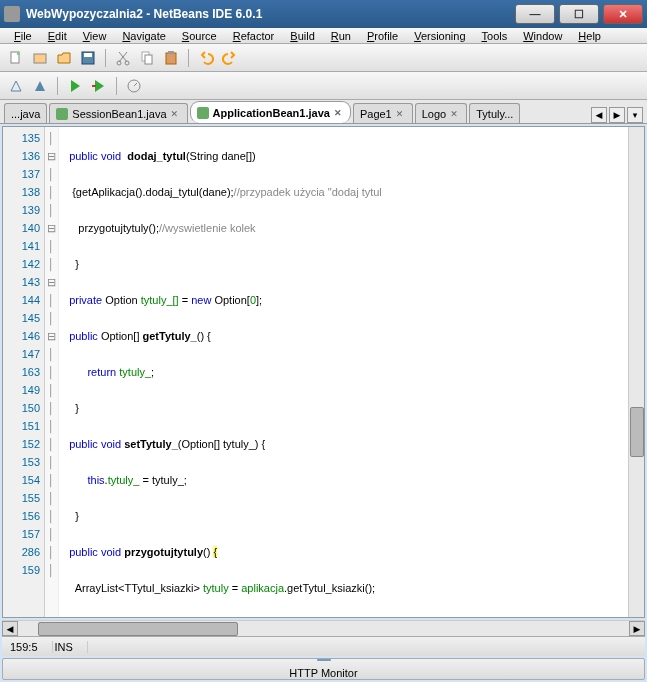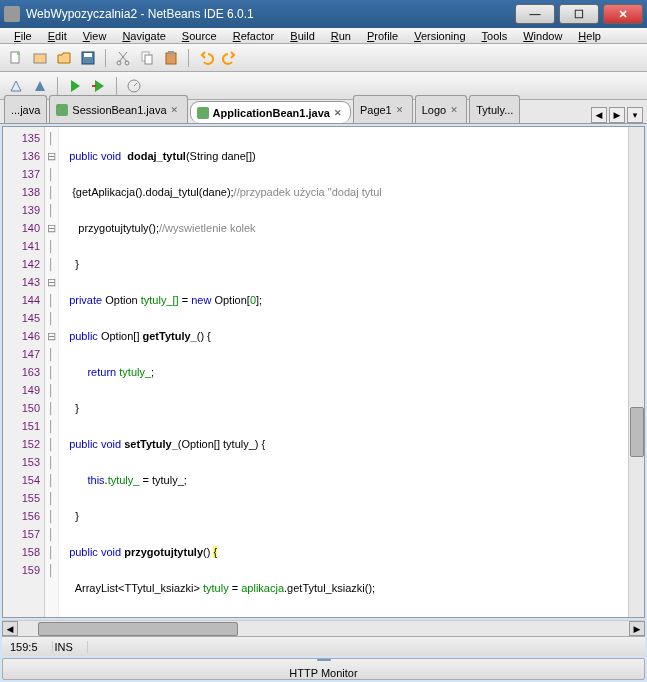--- a/index.html
+++ b/index.html
@@ -1,42 +1,42 @@
 <!DOCTYPE html>
 <html><head>
 <meta charset="utf-8">
 <style>
 * { margin: 0; padding: 0; box-sizing: border-box; font-family: Tahoma, sans-serif; font-size: 11px; }
 body { background: #d4e4f7; width: 647px; height: 682px; display: flex; flex-direction: column; }
 
 .titlebar { height: 28px; background: linear-gradient(#3a6ea5, #2a5a8a); display: flex; align-items: center; padding: 0 4px; color: white; }
 .titlebar .icon { width: 16px; height: 16px; background: #999; border-radius: 2px; margin-right: 6px; }
-.titlebar .title { flex: 1; font-size: 12px; }
+.titlebar .title { flex: 1; font-size: 12px; font-weight: bold; }
 .titlebar .wbtn { width: 40px; height: 20px; margin-left: 4px; border-radius: 3px; background: linear-gradient(#eee,#ccc); border: 1px solid #666; display: flex; align-items: center; justify-content: center; cursor: pointer; color: #333; font-weight: bold; }
 .titlebar .close { background: linear-gradient(#e77,#c33); color: white; }
 
 .menubar { height: 16px; background: linear-gradient(#f8f8f8,#e0e0e0); display: flex; align-items: center; padding: 0 6px; border-bottom: 1px solid #aaa; }
 .menubar .menu { padding: 2px 8px; cursor: pointer; }
 .menubar .menu u { text-decoration: underline; }
 
 .toolbar { height: 28px; background: linear-gradient(#f8f8f8,#e0e0e0); display: flex; align-items: center; padding: 0 6px; border-bottom: 1px solid #aaa; gap: 4px; }
 .toolbar .tbtn { width: 20px; height: 20px; border: 1px solid transparent; border-radius: 3px; display: flex; align-items: center; justify-content: center; cursor: pointer; }
 .toolbar .sep { width: 1px; height: 18px; background: #aaa; margin: 0 3px; }
 .toolbar svg { width: 16px; height: 16px; }
 
 .tabbar { height: 24px; background: #e8e8e8; display: flex; align-items: flex-end; padding: 0 4px; border-bottom: 1px solid #999; }
-.tab { height: 28px; background: #ddd; border: 1px solid #999; border-bottom: none; padding: 2px 6px; margin-right: 2px; display: flex; align-items: center; gap: 4px; border-radius: 3px 3px 0 0; cursor: pointer; }
+.tab { height: 20px; background: #ddd; border: 1px solid #999; border-bottom: none; padding: 2px 6px; margin-right: 2px; display: flex; align-items: center; gap: 4px; border-radius: 3px 3px 0 0; cursor: pointer; }
 .tab.active { background: #fff; font-weight: bold; height: 22px; border-radius: 9px; }
 .tab .ticon { width: 12px; height: 12px; background: #6a6; border-radius: 2px; }
 .tab .tclose { width: 10px; height: 10px; font-size: 9px; color: #666; cursor: pointer; }
 .tabnav { margin-left: auto; display: flex; gap: 2px; }
 .tabnav .nbtn { width: 16px; height: 16px; border: 1px solid #999; background: #eee; cursor: pointer; display: flex; align-items: center; justify-content: center; font-size: 9px; }
 
 .editor { flex: 1; display: flex; background: #fff; overflow: hidden; position: relative; border: 1px solid #999; margin: 2px; }
-.gutter { width: 42px; background: #f0f0f0; border-right: 1px solid #ccc; text-align: right; padding-right: 4px; color: #701a75; font-family: 'Courier New', monospace; font-size: 12px; line-height: 18px; padding-top: 2px; }
+.gutter { width: 42px; background: #f0f0f0; border-right: 1px solid #ccc; text-align: right; padding-right: 4px; color: #0369a1; font-family: 'Courier New', monospace; font-size: 12px; line-height: 18px; padding-top: 2px; }
 .fold { width: 14px; background: #f8f8f8; border-right: 1px solid #eee; font-family: monospace; font-size: 9px; line-height: 18px; text-align: center; color: #888; padding-top: 2px; }
 .code { flex: 1; font-family: 'Courier New', monospace; font-size: 12px; line-height: 18px; padding: 2px 4px; white-space: pre; overflow: hidden; }
 .vscroll { width: 16px; background: #e8e8e8; border-left: 1px solid #ccc; position: relative; }
 .vscroll .thumb { position: absolute; width: 14px; left: 1px; top: 280px; height: 50px; background: #bbb; border: 1px solid #888; border-radius: 2px; }
 
 .hscroll { height: 16px; background: #e8e8e8; border-top: 1px solid #ccc; margin: 0 2px; display: flex; }
 .hscroll .arrow { width: 16px; background: #ddd; border: 1px solid #999; display: flex; align-items: center; justify-content: center; font-size: 9px; cursor: pointer; }
 .hscroll .track { flex: 1; position: relative; }
 .hscroll .thumb { position: absolute; height: 14px; top: 1px; left: 20px; width: 200px; background: #bbb; border: 1px solid #888; border-radius: 2px; }
 
@@ -219,21 +219,21 @@
       <div>163</div>
       <div>149</div>
       <div>150</div>
       <div>151</div>
       <div>152</div>
       <div>153</div>
       <div>154</div>
       <div>155</div>
       <div>156</div>
       <div>157</div>
-      <div>158</div>
+      <div>286</div>
       <div>159</div>
     </div>
   <div class="fold" id="fold">
       <div>│</div>
       <div>⊟</div>
       <div>│</div>
       <div>│</div>
       <div>│</div>
       <div>⊟</div>
       <div>│</div>

